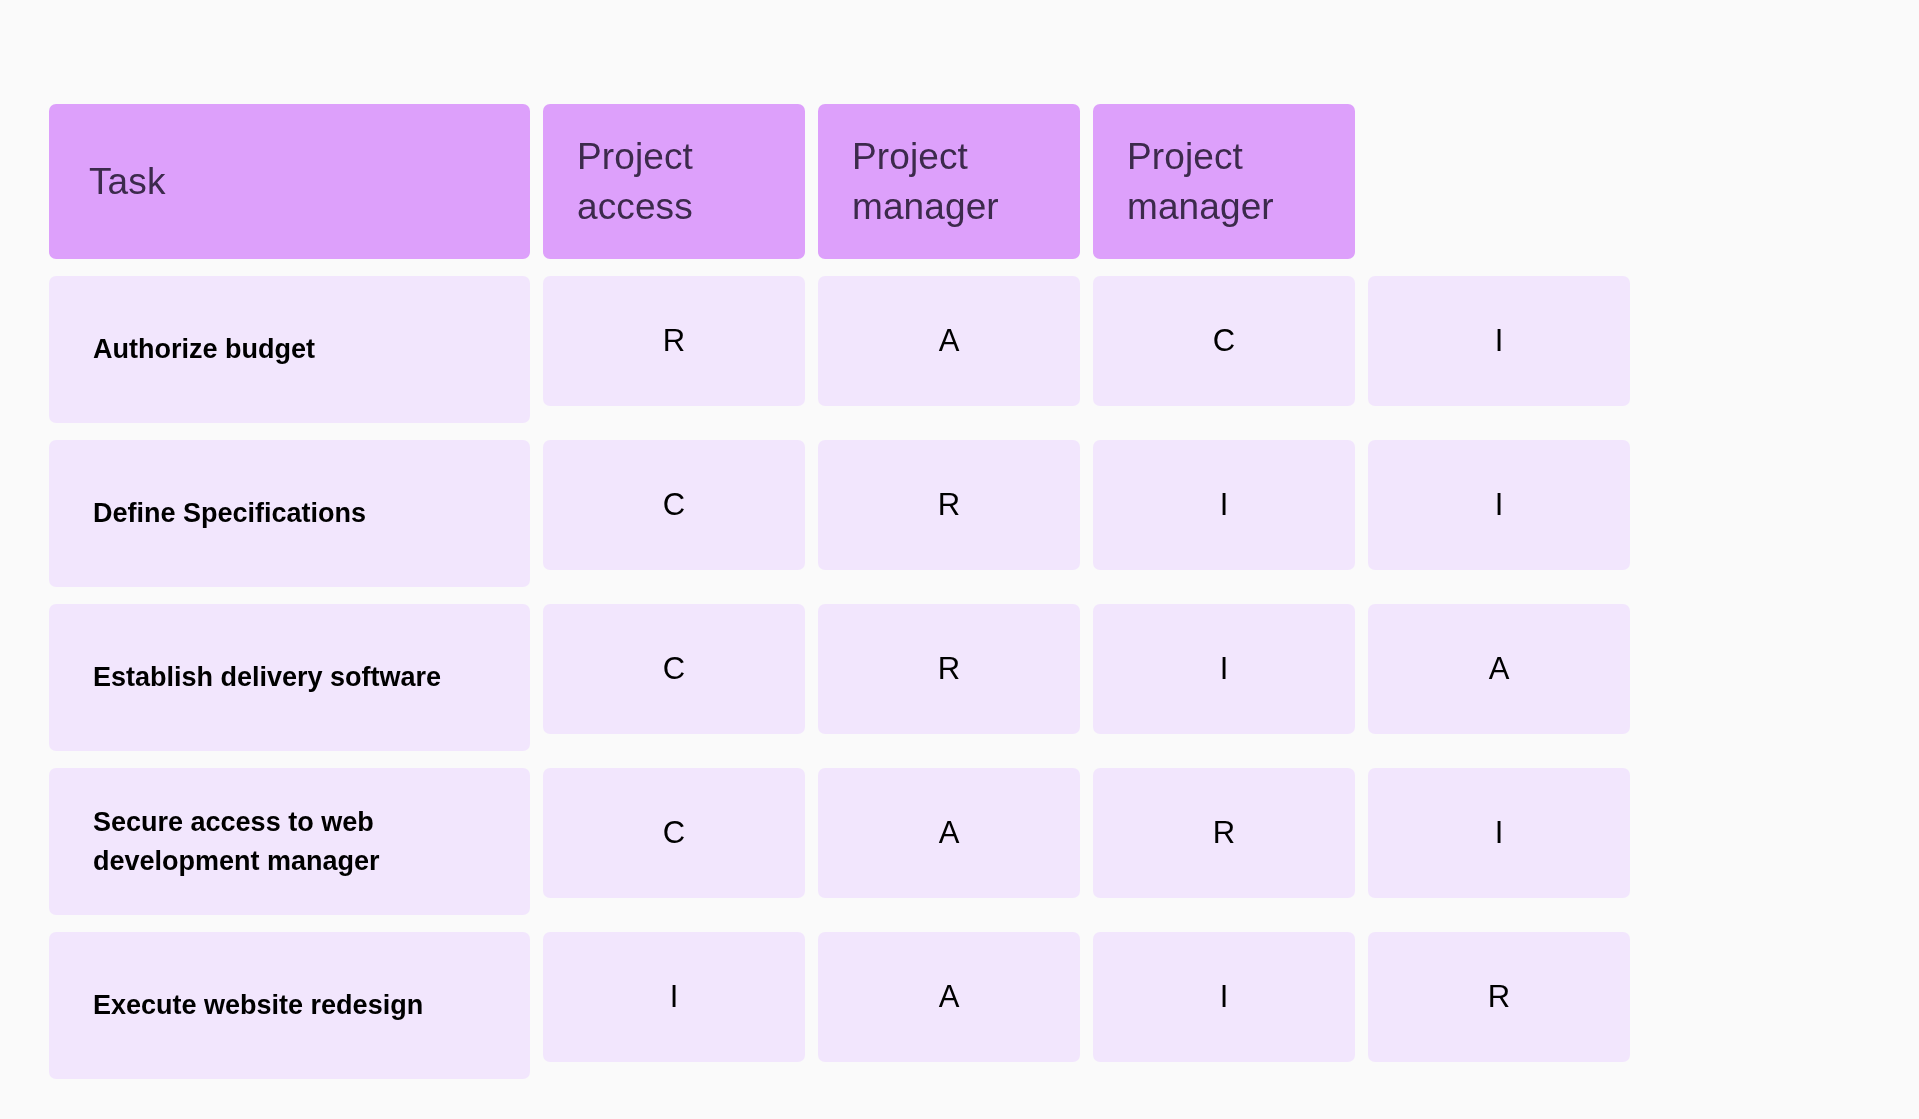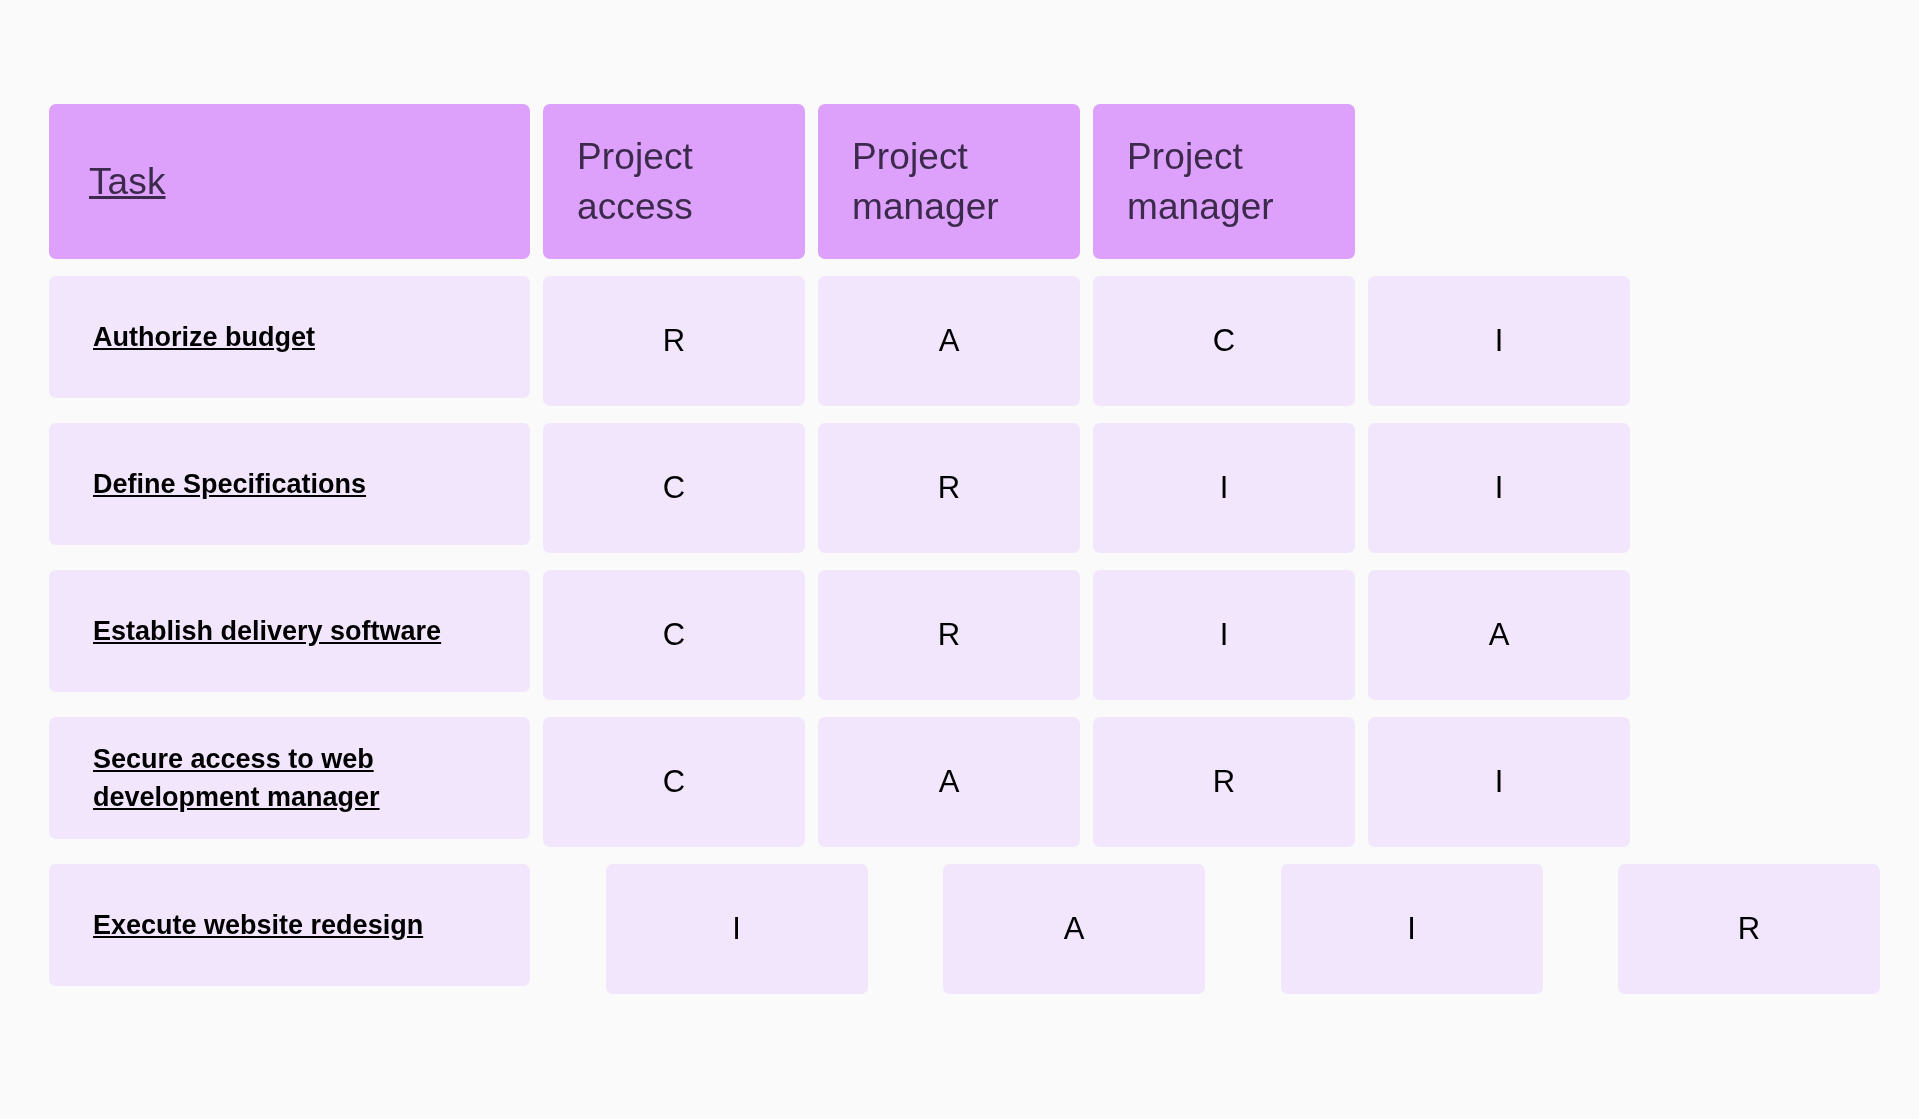--- a/index.html
+++ b/index.html
@@ -19,27 +19,26 @@
     left: 49px;
     top: 104px;
     width: 1831px;
   }
 
   .matrix-row {
     display: flex;
     gap: 13px;
     margin-bottom: 17px;
   }
-  .matrix-row:last-child { margin-bottom: 12px; justify-content: space-between; }
+  .matrix-row:last-child { margin-bottom: 12px; }
 
   
   .col-task {
     width: 481px;
     flex: 0 0 481px;
-    text-decoration: underline;
   }
   .col-role {
     width: 262px;
     flex: 0 0 262px;
   }
 
   
   .header-cell {
     background: #dda0fb;
     border-radius: 7px;
@@ -58,21 +57,21 @@
     padding: 0 34px;
   }
   .header-text {
     display: block;
   }
 
   
   .task-cell {
     background: #f2e6fd;
     border-radius: 7px;
-    height: 122px;
+    height: 147px;
     box-sizing: border-box;
     display: flex;
     align-items: center;
     padding: 0 44px;
     color: #000000;
     font-size: 27px;
     font-weight: 700;
     line-height: 1.42;
   }
 

